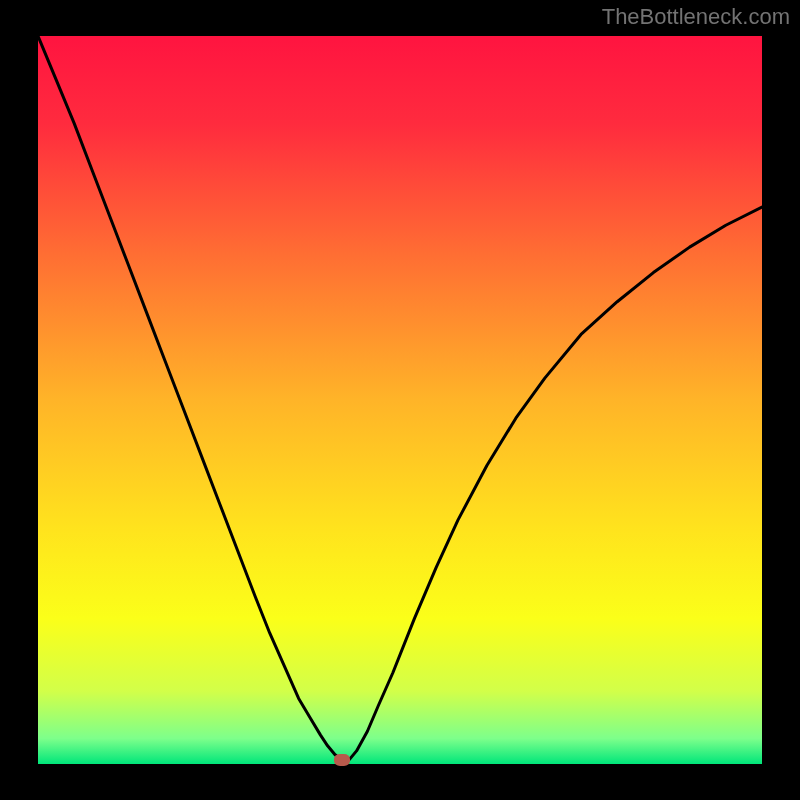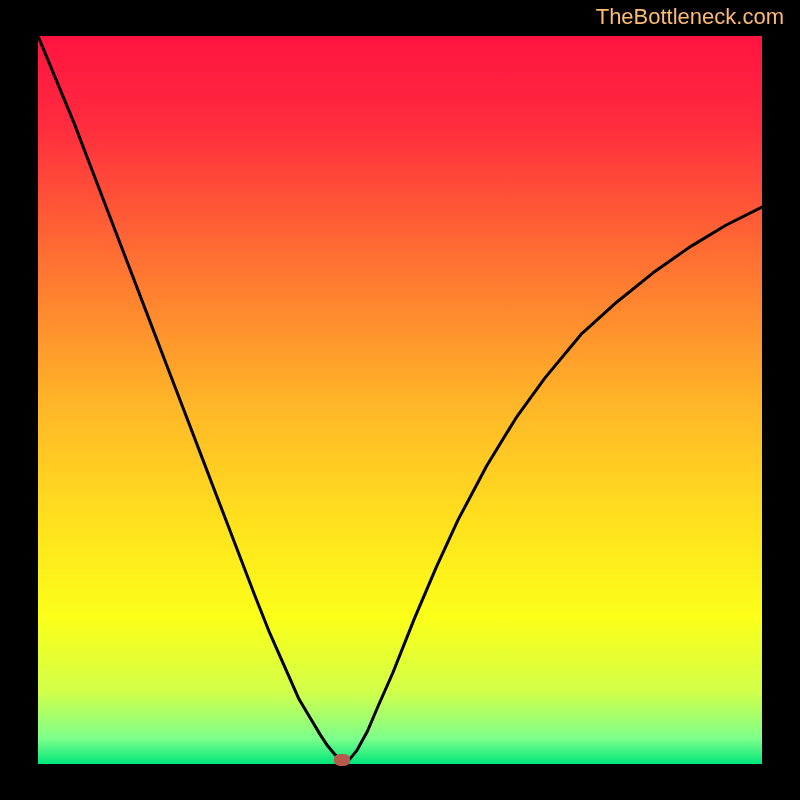--- a/index.html
+++ b/index.html
@@ -6,24 +6,24 @@
   body {
     width: 800px;
     height: 800px;
     background: #000;
     position: relative;
     overflow: hidden;
   }
   .watermark {
     position: absolute;
     top: 4px;
-    right: 16px;
+    right: 10px;
     font-family: Arial, Helvetica, sans-serif;
     font-size: 22px;
-    color: #fdba74;
+    color: #737373;
     z-index: 3;
   }
   .plot-area {
     position: absolute;
     left: 38px;
     top: 36px;
     width: 724px;
     height: 728px;
   }
   .gradient-bg {

